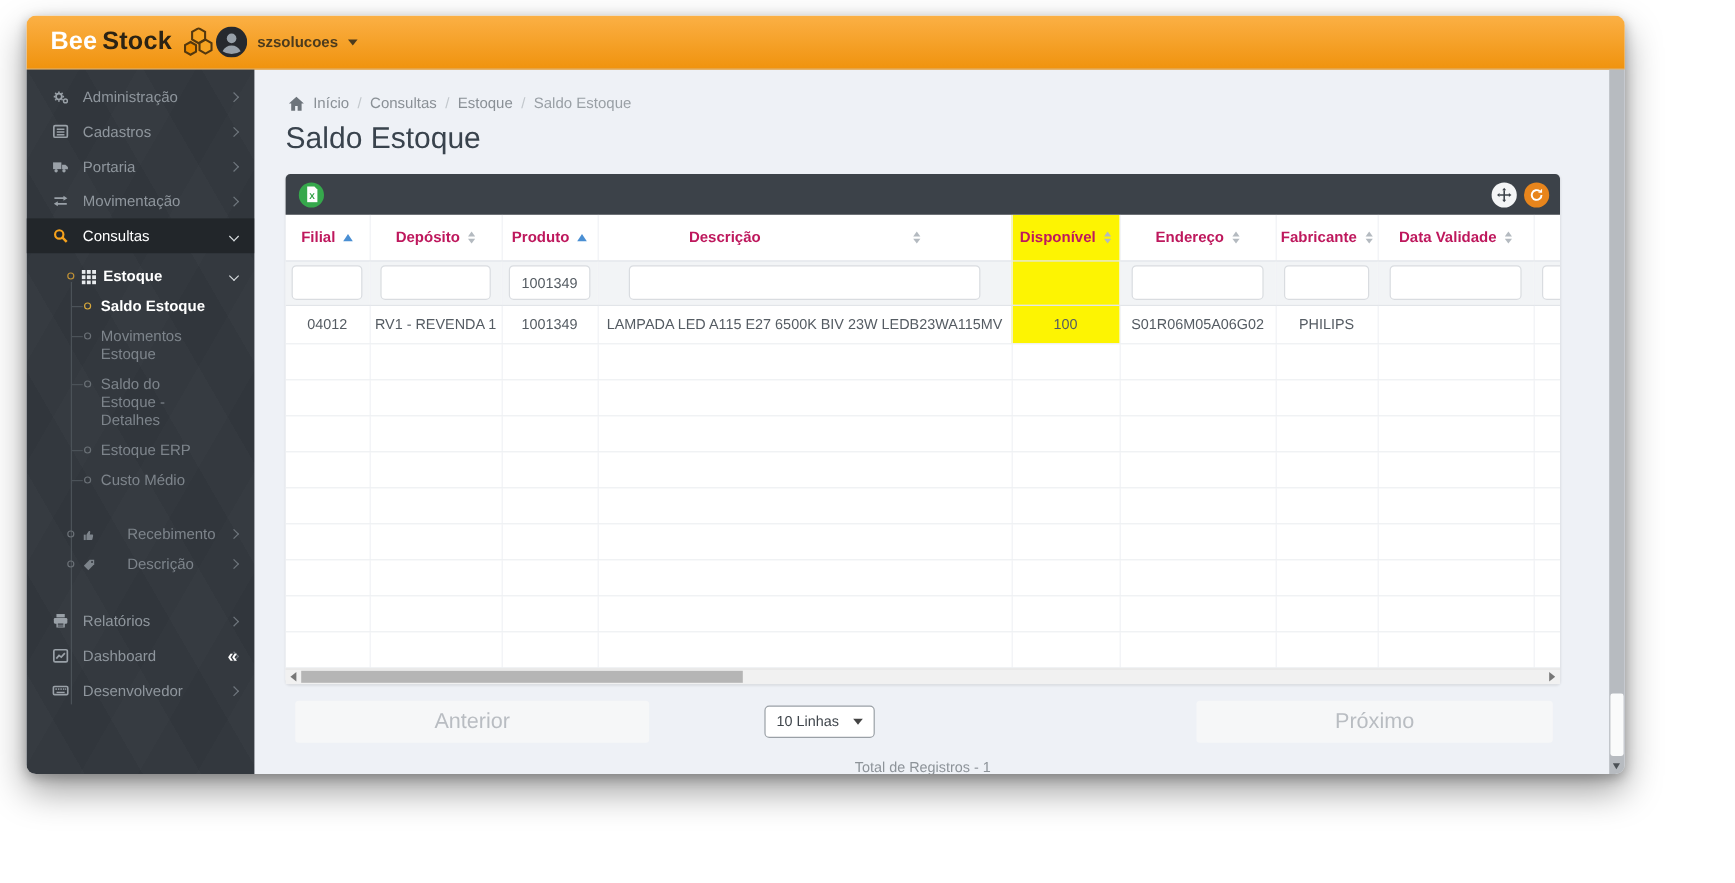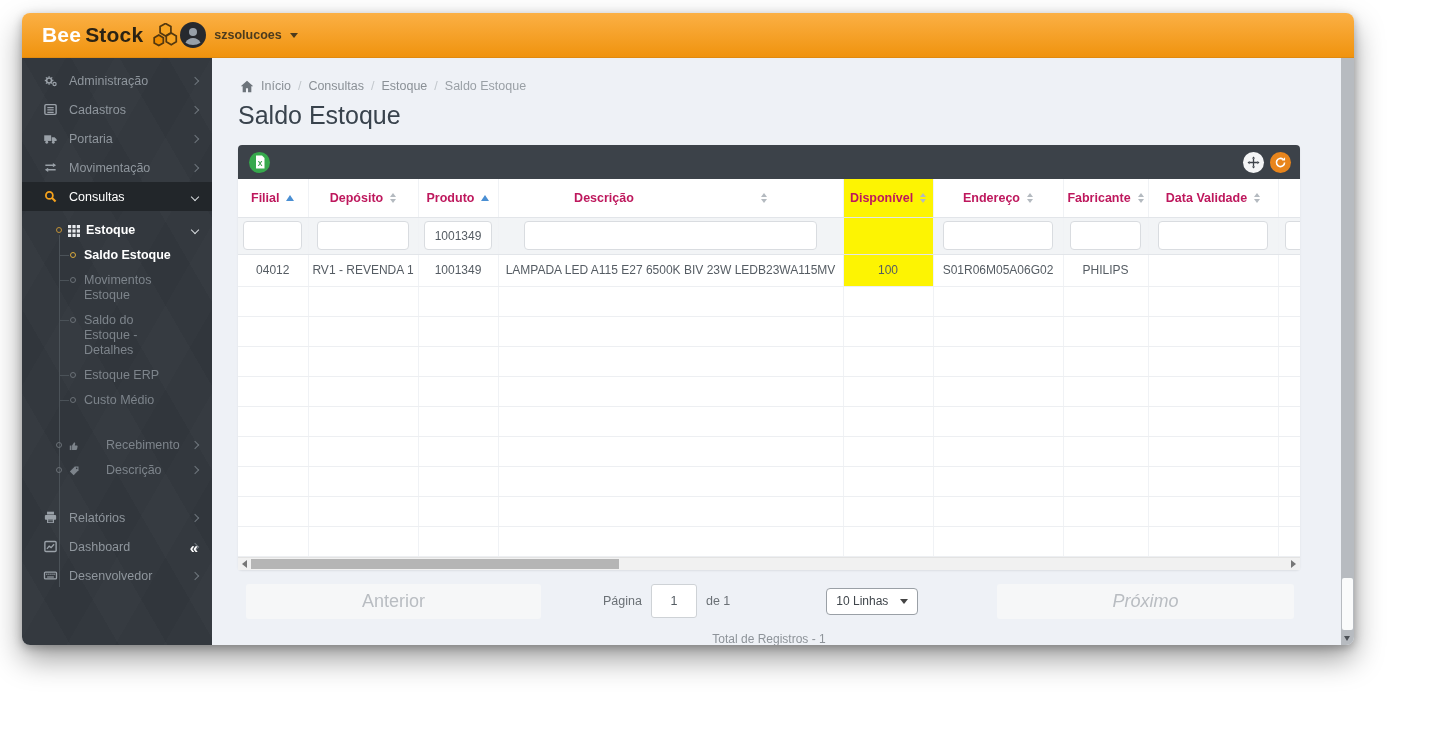--- a/index.html
+++ b/index.html
@@ -90,21 +90,21 @@
 
   .hscroll { position:relative; height:13px; background:#f1f1f1; border-top:1px solid #e3e3e3; width:1062px; }
   .hs-thumb { position:absolute; left:13px; top:1px; height:10px; width:368px; background:#b5b5b5; }
   .hs-arrow { position:absolute; top:2px; width:0; height:0; border-top:4px solid transparent; border-bottom:4px solid transparent; }
   .hs-left { left:4px; border-right:5px solid #777; }
   .hs-right { right:4px; border-left:5px solid #777; }
 
   .pagination { width:1062px; margin-top:14px; display:flex; align-items:center; font-size:12.5px; color:#6a7075; }
   .pg-btn { height:35px; background:#f6f7f8; border:none; border-radius:3px; color:#b9bdc2; font-size:18px; cursor:pointer; font-family:inherit; }
   .pg-prev { width:295px; margin-left:8px; }
-  .pg-next { width:297px; margin-left:auto; margin-right:6px;font-style:italic; }
+  .pg-next { width:297px; margin-left:auto; margin-right:6px; }
   .pg-group { display:flex; align-items:center; gap:9px; margin-left:62px; }
   .pg-input { width:46px; height:34px; border:1px solid #ced2d6; border-radius:3px; text-align:center; font-size:12.5px; color:#555c63; outline:none; font-family:inherit; }
   .pg-select { margin-left:96px; width:92px; height:27px; border:1px solid #9aa0a6; border-radius:4px; background:#fff;
                display:flex; align-items:center; justify-content:space-between; padding:0 9px; font-size:12px; color:#3f454b; cursor:pointer; }
   .sel-caret { width:0; height:0; border-left:4px solid transparent; border-right:4px solid transparent; border-top:5px solid #444; }
   .total-line { width:1062px; text-align:center; font-size:12px; color:#8d9399; margin-top:13px; }
 
   
   .vscroll { position:absolute; right:0; top:0; bottom:0; width:13px; background:#b7bbc0; }
   .vs-thumb { position:absolute; left:1px; right:1px; bottom:15px; height:52px; background:#fafbfb; border-radius:2px; }
@@ -583,25 +583,20 @@
 
         <div class="hscroll">
           <span class="hs-arrow hs-left"></span>
           <div class="hs-thumb"></div>
           <span class="hs-arrow hs-right"></span>
         </div>
       </section>
 
       <div class="pagination">
         <button class="pg-btn pg-prev">Anterior</button>
-        <div class="pg-group">
-          <span>Página</span>
-          <input class="pg-input" value="1" style="">
-          <span>de 1</span>
-        </div>
         <div class="pg-select">
           <span>10 Linhas</span>
           <span class="sel-caret"></span>
         </div>
         <button class="pg-btn pg-next">Próximo</button>
       </div>
 
       <div class="total-line">Total de Registros - 1</div>
     </main>
 

